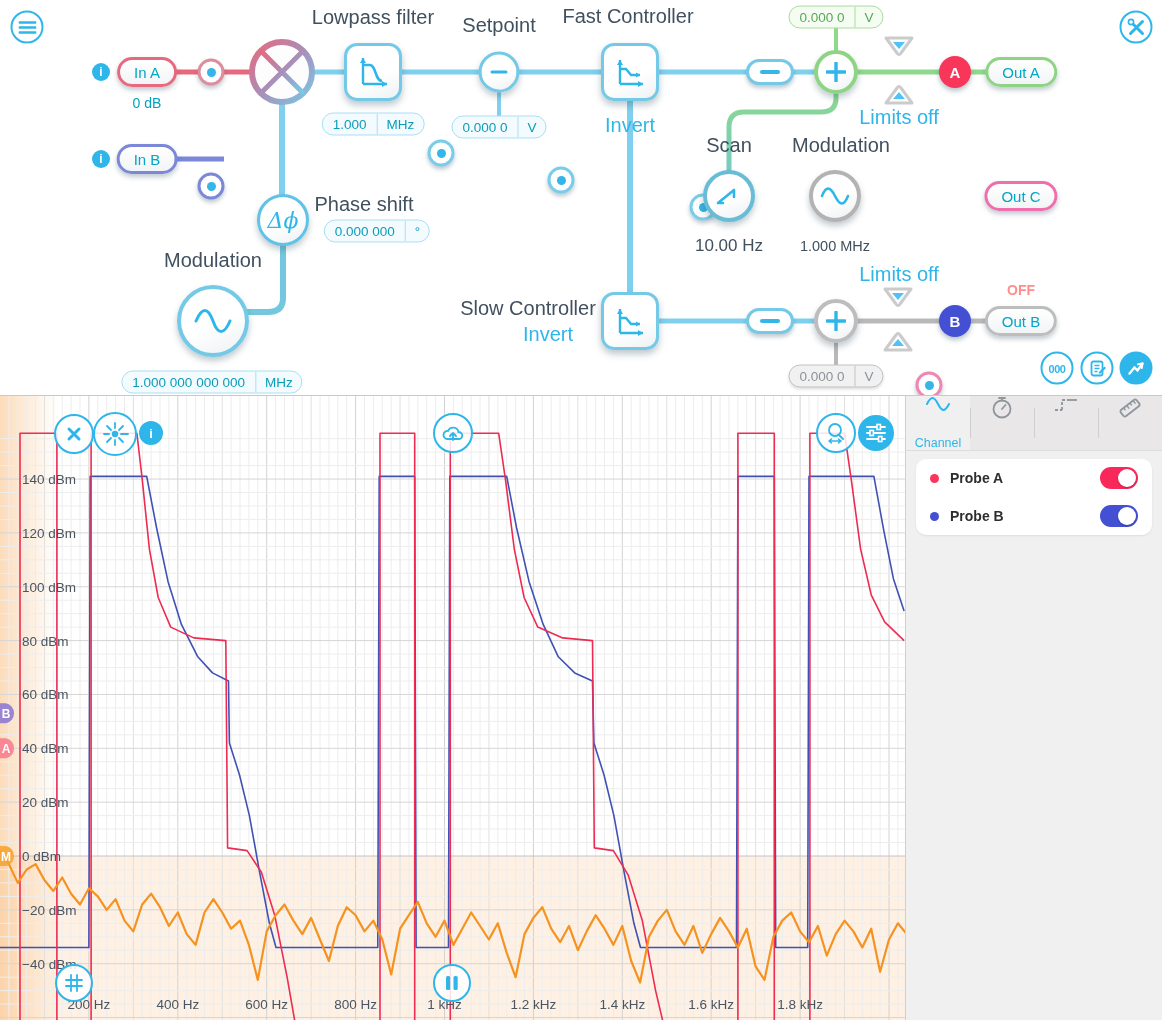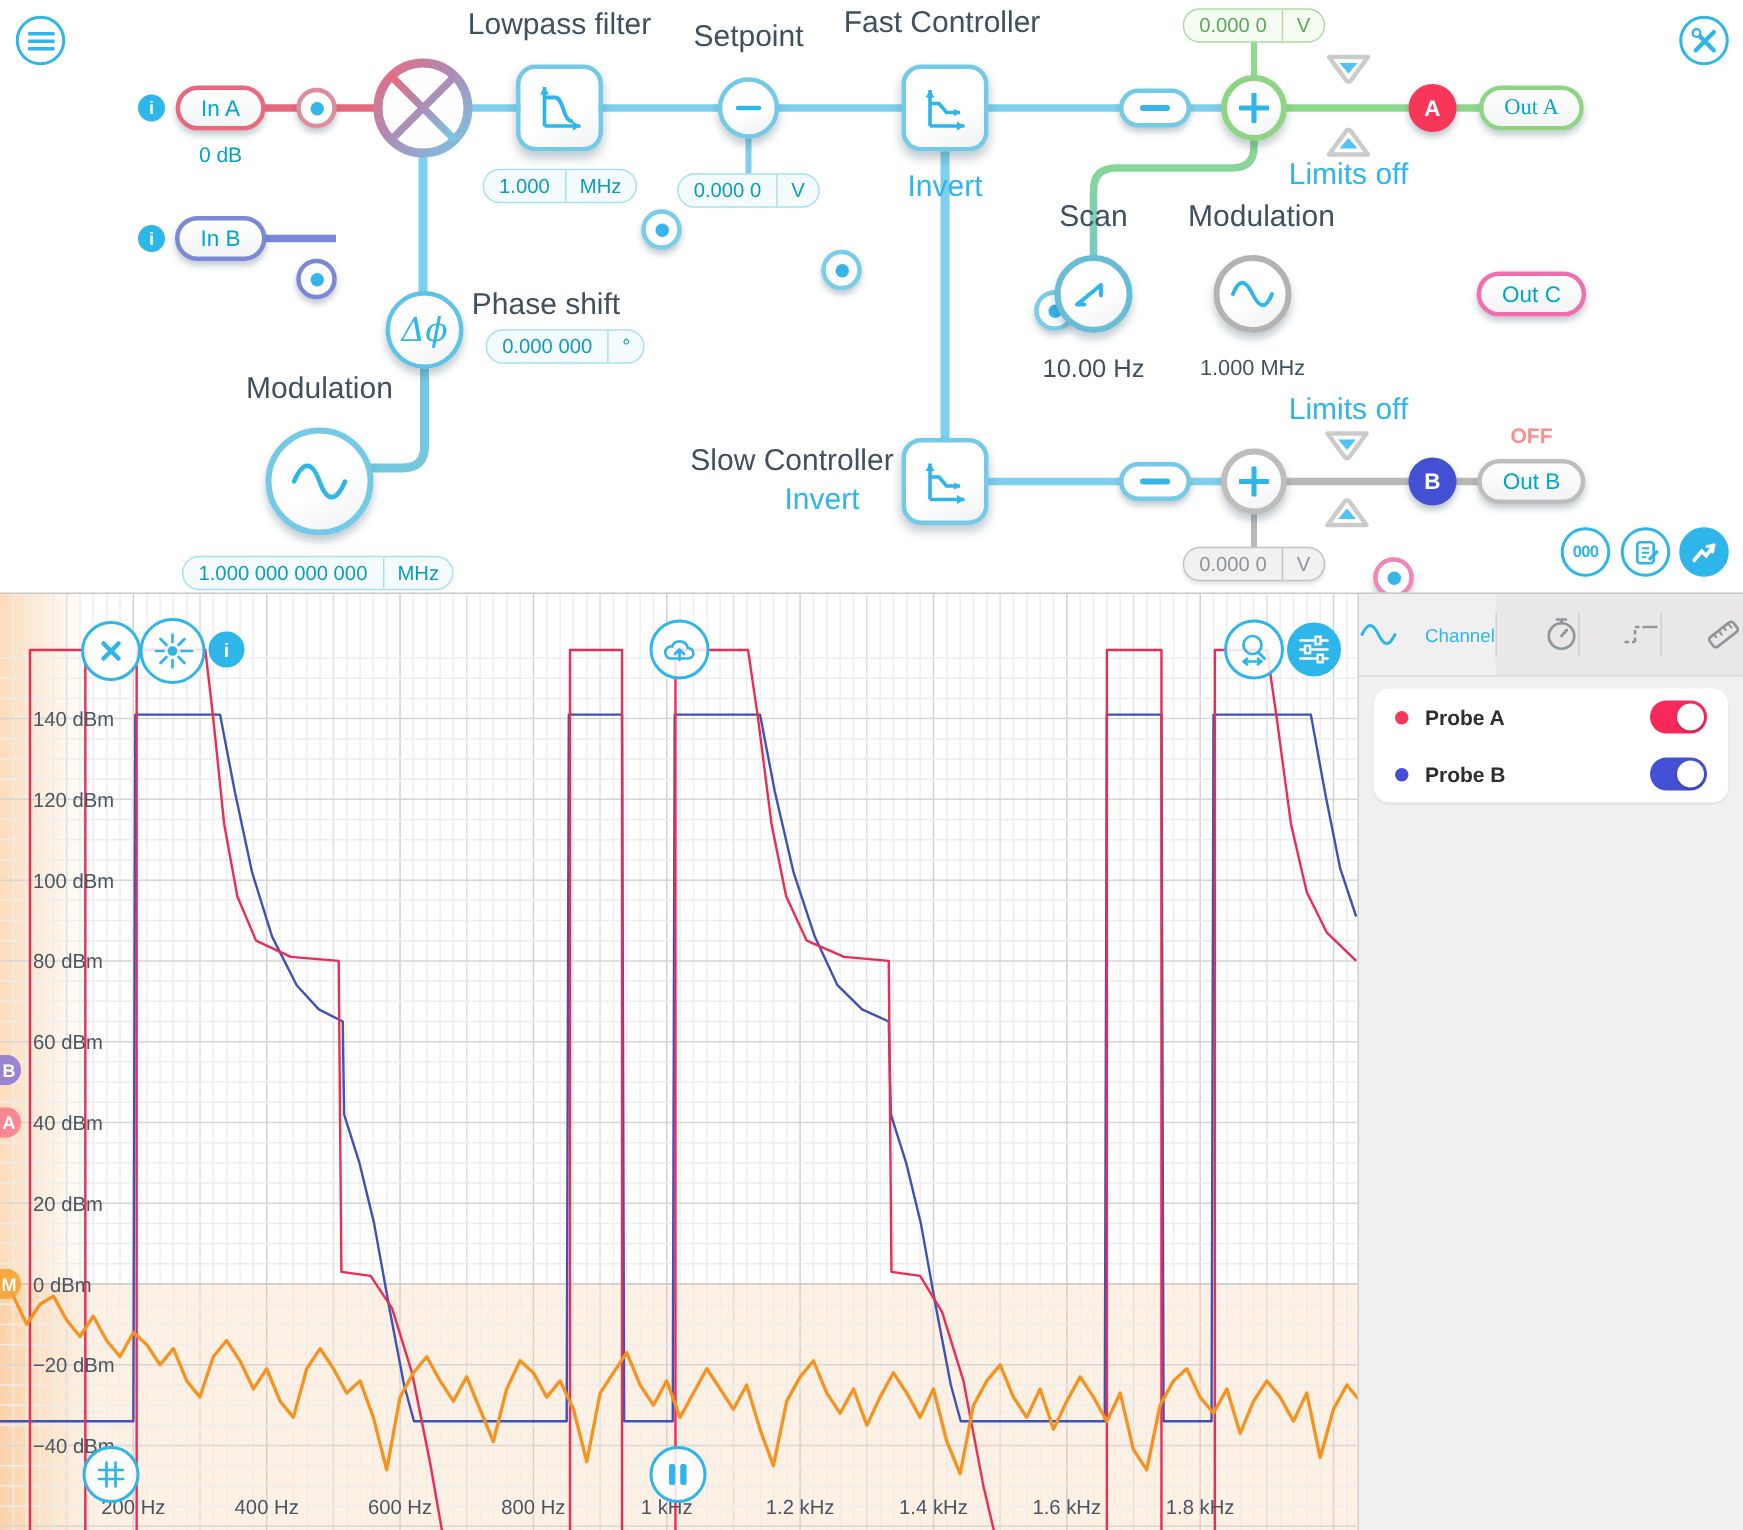--- a/index.html
+++ b/index.html
@@ -54,21 +54,21 @@
   .cicon { position:absolute; transform:translate(-50%,-50%); width:40px; height:40px; border-radius:50%;
     border:2.5px solid #2eb6ea; background:rgba(255,255,255,.85); display:flex; align-items:center;
     justify-content:center; color:#2eb6ea; }
   .cicon.filled { background:#2eb6ea; color:#fff; border-color:#2eb6ea; }
   .cicon.small { width:24px; height:24px; }
 
   
   .panel { position:absolute; left:906px; top:395px; width:256px; height:625px; background:#f1f0f0;
     border-top:1px solid #c9c9c9; }
   .tabs { display:flex; height:55px; background:#e9e7e7; border-bottom:1px solid #dcdcdc; }
-  .tab { flex:1; display:flex; flex-direction:row; align-items:center; justify-content:flex-end;
+  .tab { flex:1; display:flex; flex-direction:column; align-items:center; justify-content:space-between;
     color:#8f969c; position:relative;gap:18px; }
   .tab.active { background:#f1f0f0; color:#2eb6ea; }
   .tab .tlabel { font-size:12.5px; margin-top:2px; color:#2eb6ea; }
   .tab:not(.active):not(:first-child)::before { content:""; position:absolute; left:0; top:12px; bottom:12px;
     width:1px; background:#cfcfcf; }
   .card { background:#fff; border-radius:10px; margin:8px 10px; box-shadow:0 1px 2px rgba(0,0,0,.08); }
   .prow { display:flex; align-items:center; height:38px; padding:0 14px; }
   .dot { width:9px; height:9px; border-radius:50%; margin-right:11px; }
   .pname { flex:1; font-size:14px; font-weight:bold; color:#2e2e2e; }
   .toggle { width:38px; height:22px; border-radius:11px; position:relative; }
@@ -211,21 +211,21 @@
         <path d="M5,5 H31 L20,20 Q18,23 16,20 Z" fill="#fff" stroke="#cbcbcb" stroke-width="3" stroke-linejoin="round"></path>
         <path d="M12,9 H24 L18,16 Z" fill="#4fc3f7"></path>
       </svg>
     <svg class="abs" style="left:899px; top:95px;" width="36" height="26">
         <path d="M5,21 H31 L20,6 Q18,3 16,6 Z" fill="#fff" stroke="#cbcbcb" stroke-width="3" stroke-linejoin="round"></path>
         <path d="M12,17 H24 L18,10 Z" fill="#4fc3f7"></path>
       </svg>
     <div class="abs lbl-blue" style="left:899px; top:117px;">Limits off</div>
 
     <div class="abs badge" style="left:955px; top:72px; background:#f8365a;">A</div>
-    <div class="abs io" style="left:1021px; top:72px; border-color:#8fd485;font-family:Liberation Serif, serif;">
+    <div class="abs io" style="left:1021px; top:72px; border-color:#8fd485;">
         <span>Out A</span>
       </div>
 
     <div class="abs lbl" style="left:729px; top:145px;">Scan</div>
     <div class="abs circ" style="left:729px; top:196px; width:52px; height:52px; border:4px solid #69bcd5;">
       <svg width="26" height="22">
           <path d="M2,18 L18,5 M18,5 V12 M2,18 H7" stroke="#2eb6ea" stroke-width="2.6" fill="none" stroke-linecap="round"></path>
         </svg>
     </div>
     <div class="abs lbl" style="left:729px; top:246px; font-size:17px;">10.00 Hz</div>

